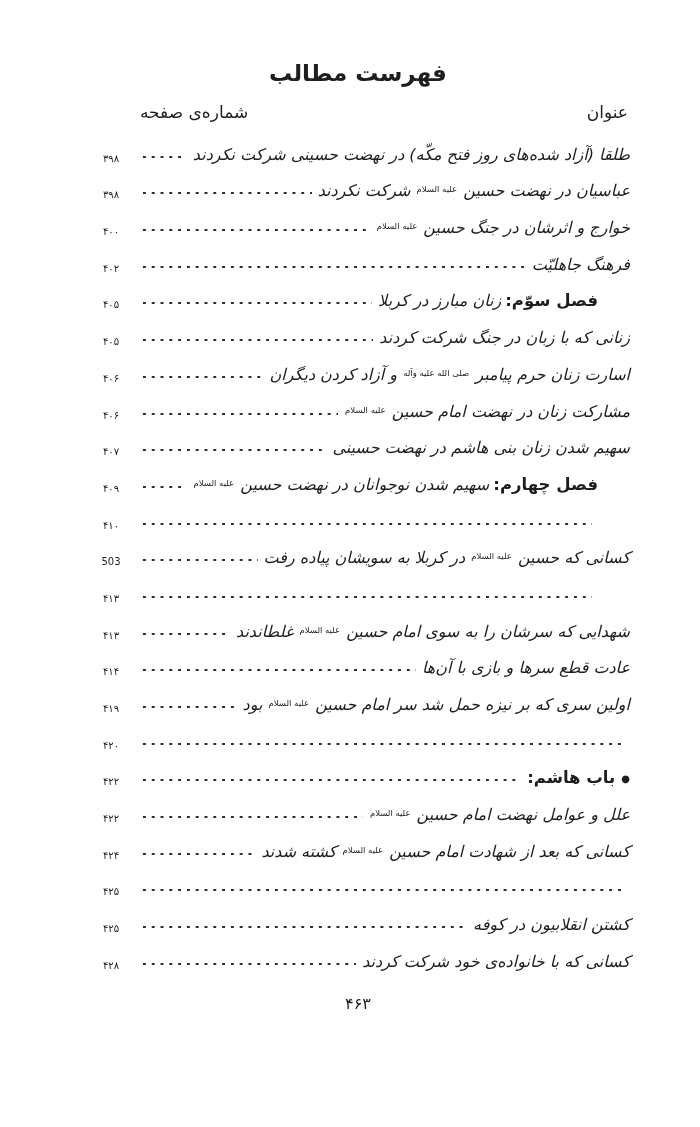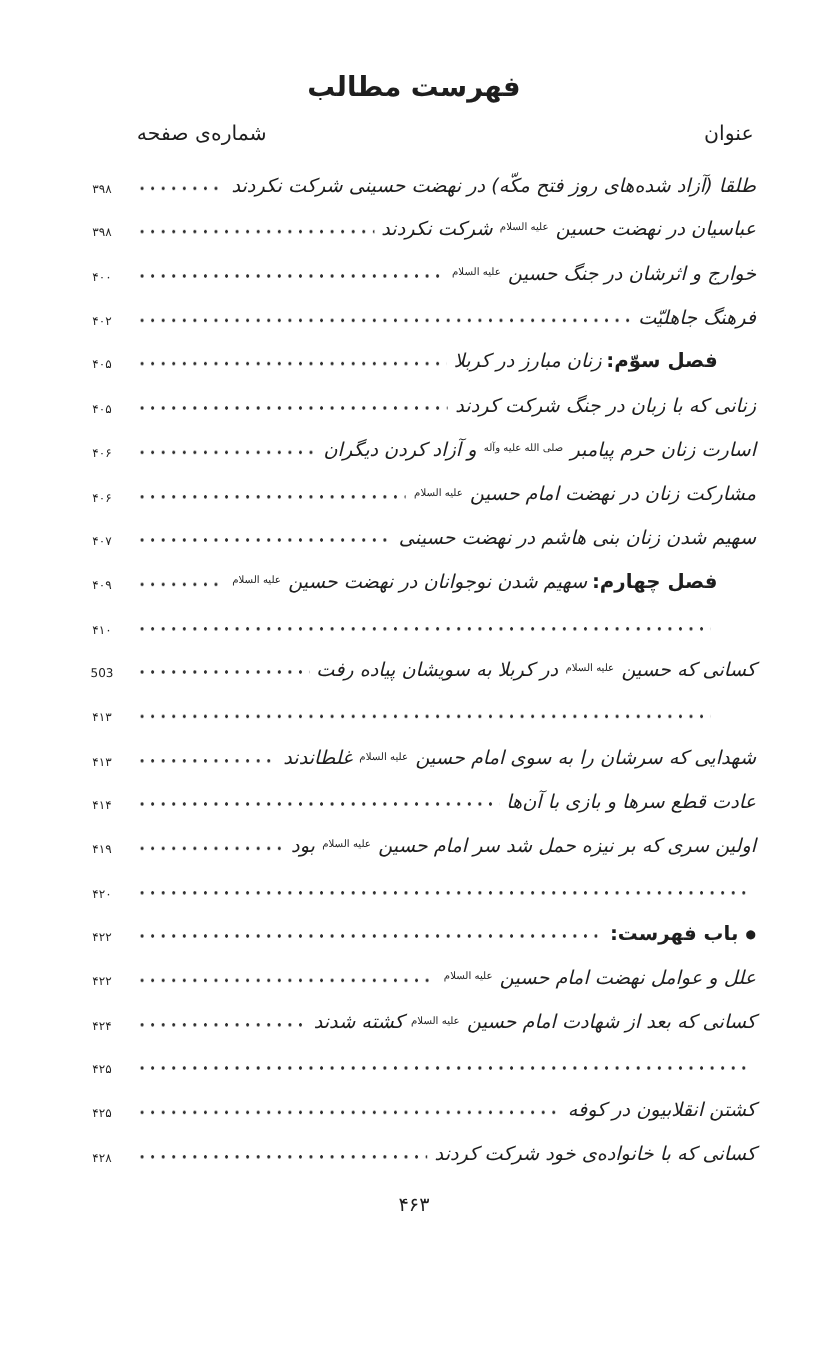--- a/index.html
+++ b/index.html
@@ -11,21 +11,21 @@
     width: 700px;
     height: 1127px;
     position: relative;
     font-family: "DejaVu Sans", sans-serif;
     color: #1e1e1e;
     overflow: hidden;
   }
   .page {
     position: absolute;
     inset: 0;
-    padding: 60px 70px 0 60px;
+    padding: 60px 70px 0 86px;
     direction: rtl;
     box-sizing: border-box;
   }
   .doc-title {
     text-align: center;
     font-size: 23px;
     font-weight: bold;
     margin: 0 0 16px 0;
     letter-spacing: -0.5px;
   }
@@ -228,21 +228,21 @@
     <span class="pnum">۴۱۹</span>
   </div>
 
   <div class="row">
     <span class="leader"></span>
     <span class="pnum">۴۲۰</span>
   </div>
 
   <div class="row">
     <span class="etitle">
-      <span class="bullet">●</span><span class="prefix">باب فهرست:</span><span class="etext"></span>
+      <span class="bullet">●</span><span class="prefix">باب هاشم:</span><span class="etext"></span>
     </span>
     <span class="leader"></span>
     <span class="pnum">۴۲۲</span>
   </div>
 
   <div class="row">
     <span class="etitle">
       <span class="etext">علل و عوامل نهضت امام حسین <span class="hon">علیه السلام</span></span>
     </span>
     <span class="leader"></span>

